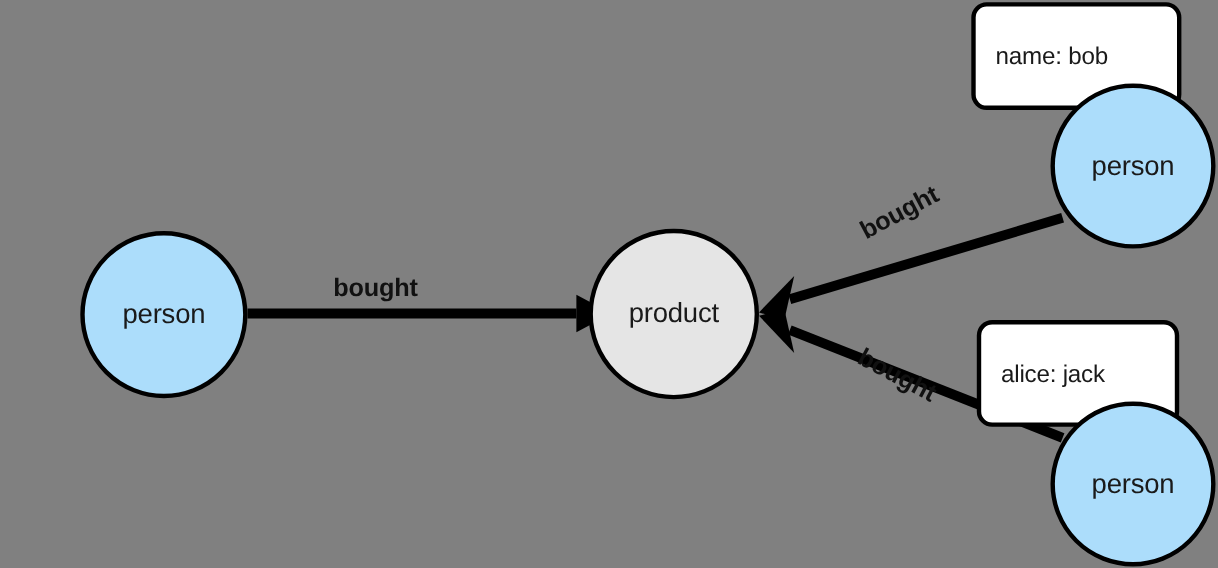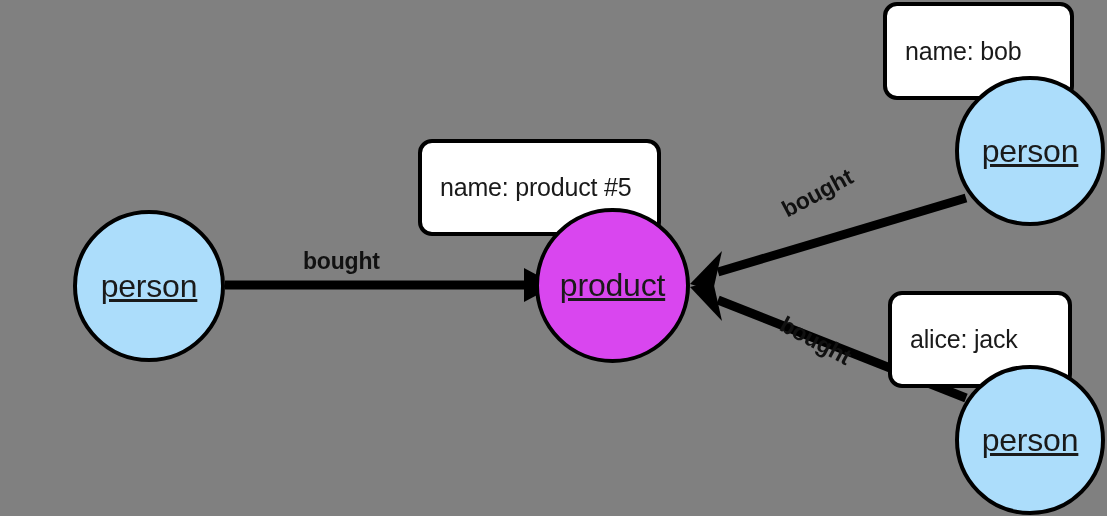--- a/index.html
+++ b/index.html
@@ -29,45 +29,44 @@
     position: absolute;
     background: #ffffff;
     border: 4px solid #000000;
     border-radius: 14px;
     box-sizing: border-box;
     display: flex;
     align-items: center;
     z-index: 2;
   }
   .prop-box .prop-text {
-    font-size: 25px;
+    font-size: 22px;
     color: #1a1a1a;
     white-space: nowrap;
     padding-left: 18px;
     letter-spacing: -0.2px;
   }
   .node-circle {
     position: absolute;
     border: 4px solid #000000;
     border-radius: 50%;
     box-sizing: border-box;
     display: flex;
     align-items: center;
     justify-content: center;
     z-index: 4;
   }
   .node-circle .node-text {
-    font-size: 32px;
+    font-size: 25px;
     color: #1a1a1a;
     white-space: nowrap;
     letter-spacing: -0.2px;
-    text-decoration: underline;
   }
   .node-person { background: #ACDDFB; }
-  .node-product { background: #d946ef; }
+  .node-product { background: #e5e5e5; }
   .edge-label {
     position: absolute;
     font-size: 23px;
     font-weight: bold;
     color: #111111;
     white-space: nowrap;
     z-index: 5;
     letter-spacing: -0.2px;
   }
 </style>
@@ -87,23 +86,20 @@
       <polygon points="722,251 690,284 713,291" fill="#000000"></polygon>
     </g>
 
     <g>
       <line x1="966" y1="398" x2="718" y2="300" stroke="#000000" stroke-width="9"></line>
       <polygon points="722,321 690,287 713,281" fill="#000000"></polygon>
     </g>
   </svg>
 
 
-  <div class="prop-box" style="left:418px; top:139px; width:243px; height:97px;">
-    <span class="prop-text">name: product #5</span>
-  </div>
 
   <div class="prop-box" style="left:883px; top:2px; width:191px; height:98px;">
     <span class="prop-text">name: bob</span>
   </div>
 
   <div class="prop-box" style="left:888px; top:291px; width:184px; height:97px;">
     <span class="prop-text">alice: jack</span>
   </div>
 
   <div class="node-circle node-person" style="left:73px; top:210px; width:152px; height:152px;">

